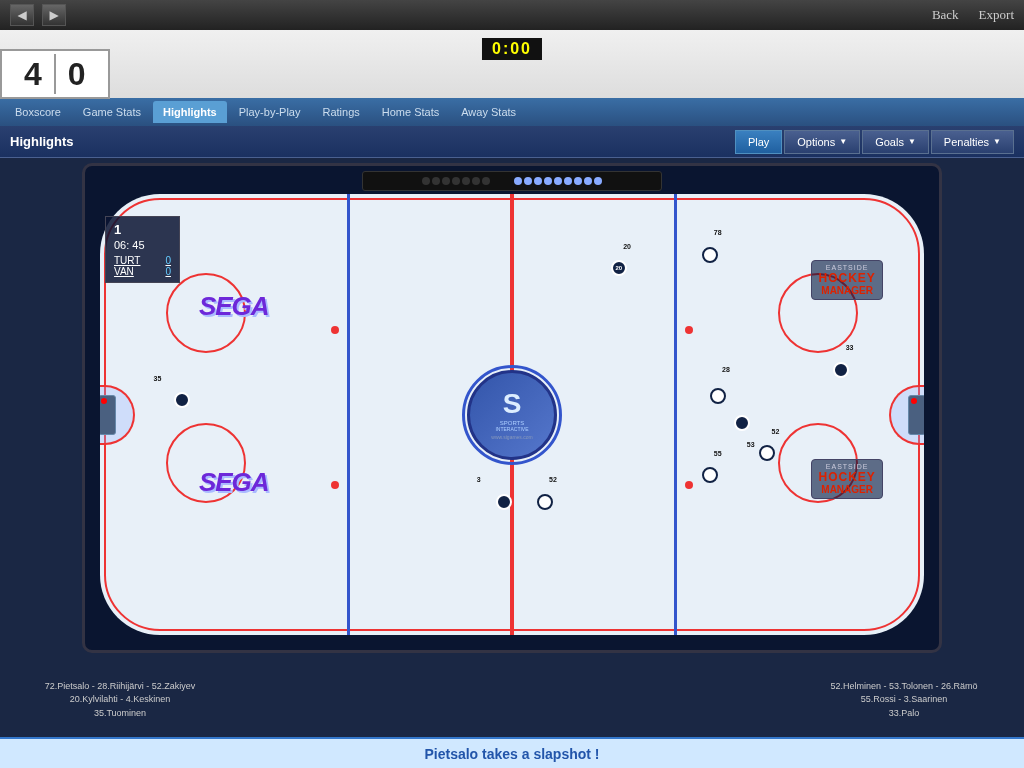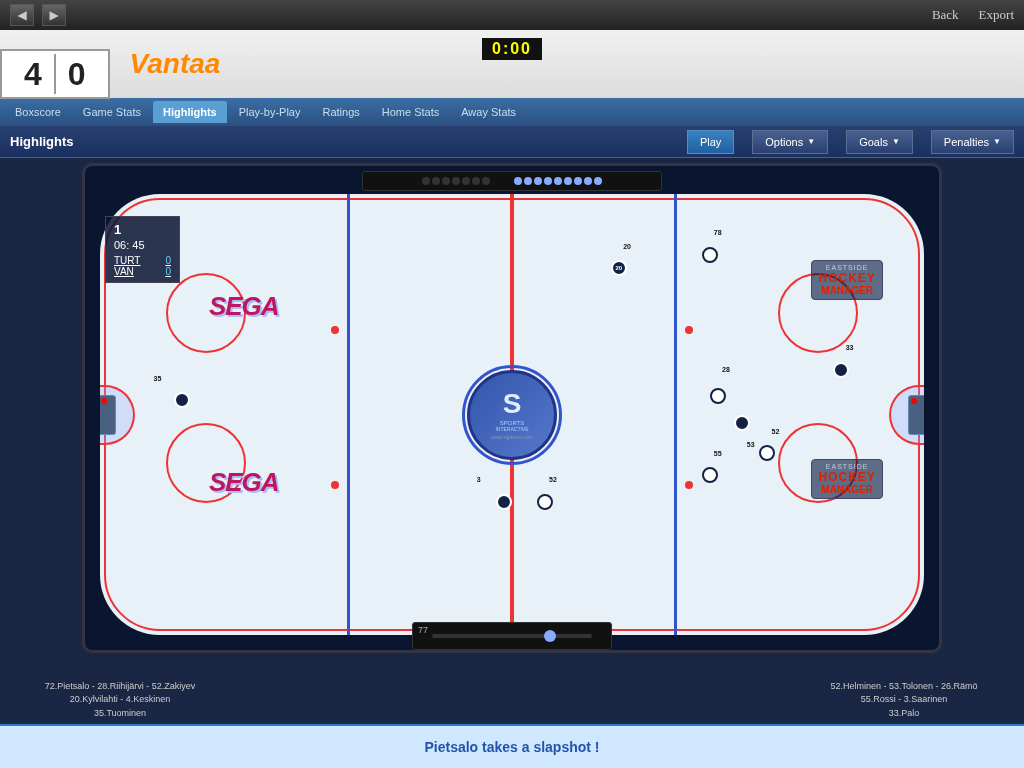--- a/index.html
+++ b/index.html
@@ -171,21 +171,21 @@
     }
     .highlights-label {
       color: #fff;
       font-size: 13px;
       font-weight: bold;
       flex: 0 0 auto;
     }
     .highlights-right {
       margin-left: auto;
       display: flex;
-      gap: 18px;
+      gap: 2px;
     }
     .hl-btn {
       background: linear-gradient(to bottom, #4a6090, #2a4070);
       color: #fff;
       font-size: 11px;
       padding: 3px 12px;
       border: 1px solid #5a7090;
       cursor: pointer;
       display: flex;
       align-items: center;
@@ -322,25 +322,24 @@
       top: 50%;
       transform: translateY(-50%);
       background: rgba(150,180,255,0.3);
     }
 
     
     .sega-logo {
       position: absolute;
       font-size: 26px;
       font-weight: 900;
-      color: #be185d;
+      color: #6d28d9;
       font-style: italic;
       letter-spacing: -1px;
       text-shadow: 1px 1px 0 #99aaee, 2px 2px 0 #99aaee;
-      margin-left: 10px;
     }
     .sega-top {
       top: 22%;
       left: 12%;
     }
     .sega-bottom {
       top: 62%;
       left: 12%;
     }
     .ehm-top {
@@ -544,21 +543,21 @@
       top: 2px;
       left: 5px;
     }
 
     
     .footer-bar {
       position: absolute;
       bottom: 0;
       left: 0;
       right: 0;
-      height: 44px;
+      height: 31px;
       background: #d0e8ff;
       border-top: 2px solid #3377cc;
       display: flex;
       align-items: center;
       justify-content: center;
     }
     .footer-text {
       color: #2255aa;
       font-size: 14px;
       font-weight: bold;
@@ -625,23 +624,20 @@
 <div class="score-header">
   <div class="score-block">
     <div class="score-time">0:00</div>
     <div style="display:flex; align-items:center; margin-top:20px;">
       <div class="score-center">
         <span class="score-num">4</span>
         <div class="score-divider"></div>
         <span class="score-num">0</span>
       </div>
     </div>
-  </div>
-  <div class="team-right">
-    <span class="team-name-right">Vantaa</span>
   </div>
 </div>
 
 <div class="tab-bar">
   <div class="tab">Boxscore</div>
   <div class="tab">Game Stats</div>
   <div class="tab active">Highlights</div>
   <div class="tab">Play-by-Play</div>
   <div class="tab">Ratings</div>
   <div class="tab">Home Stats</div>
@@ -794,26 +790,20 @@
         <div class="score-row">
           <span>TURT</span>
           <span class="val">0</span>
         </div>
         <div class="score-row">
           <span>VAN</span>
           <span class="val">0</span>
         </div>
       </div>
 
-      <div class="bottom-slider">
-        <span class="slider-label">77</span>
-        <div class="slider-track">
-          <div class="slider-thumb"></div>
-        </div>
-      </div>
 
     </div>
   </div>
 
   <div class="side-list side-list-left">
     <div>72.Pietsalo - 28.Riihijärvi - 52.Zakiyev</div>
     <div>20.Kylvilahti - 4.Keskinen</div>
     <div>35.Tuominen</div>
   </div>
   <div class="side-list side-list-right">

